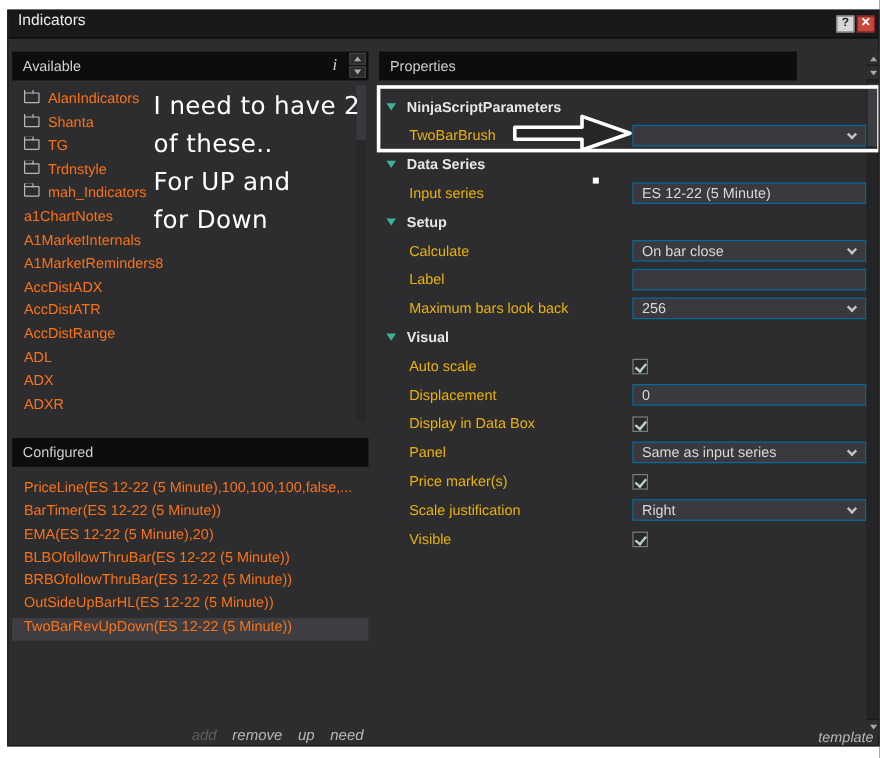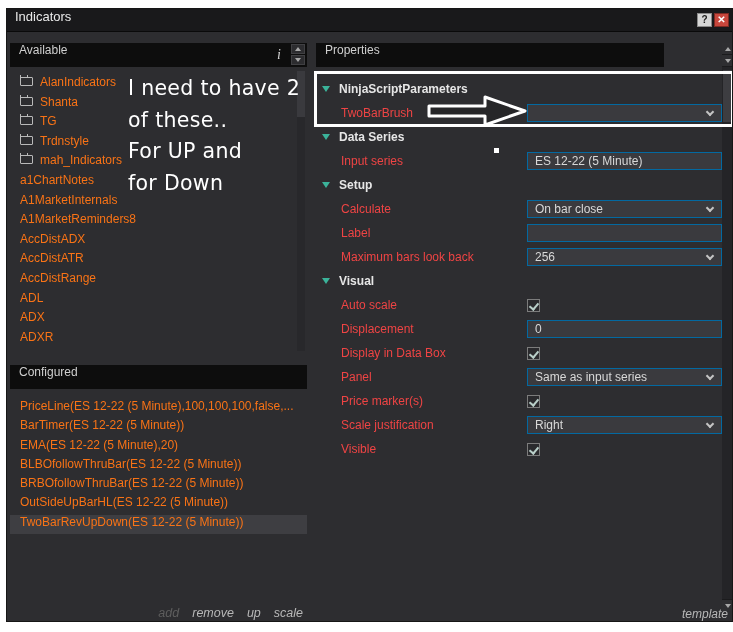--- a/index.html
+++ b/index.html
@@ -13,21 +13,21 @@
   .titlebar { position:absolute; left:0; top:0; right:0; height:23px; background:#19191b;
               border-bottom:1px solid #0a0a0a; display:flex; align-items:flex-start; padding:0 8px; }
   .title { color:#eaeaea; font-size:13px; }
   .tb-btn { position:absolute; top:4px; width:15px; height:14px; font-size:10px; line-height:12px;
             display:flex; align-items:center; justify-content:center; cursor:default; }
   .tb-help { right:20px; background:#d6d6d6; color:#1c1c1c; border:1px solid #8b8b8b; font-weight:bold; }
   .tb-close { right:3px; background:#c8463c; color:#ffffff; border:1px solid #7e2a23; font-weight:bold; }
 
   
   .panel-header { position:absolute; height:24px; background:#0d0d0d; color:#cfcfcf; font-size:12px;
-                  display:flex; padding:0 9px; }
+                  display:flex; align-items:center; padding:0 9px; }
   .available-header  { left:3px;   top:34px; width:297px; }
   .configured-header { left:3px;   top:356px; width:297px; }
   .props-header      { left:309px; top:34px; width:348px; }
 
   .info-icon { position:absolute; right:26px; top:4px; font-family:"Liberation Serif", serif;
                font-style:italic; font-size:14px; color:#d2d2d2; }
   .spinner { position:absolute; right:2px; top:1px; display:flex; flex-direction:column; gap:1px; }
   .spin-btn { width:14px; height:10px; background:#2c2c2f; border:1px solid #404043;
               display:flex; align-items:center; justify-content:center; }
   .tri-up   { width:0; height:0; border-left:3px solid transparent; border-right:3px solid transparent; border-bottom:4px solid #a8a8a8; }
@@ -53,21 +53,21 @@
   .action { display:inline-block; margin-left:13px; }
   .action.disabled { color:#5d5d5d; }
 
   
   .props-content { position:absolute; left:309px; top:58px; width:406px; padding-top:10px; }
   .group-header { height:24px; display:flex; align-items:center; padding-left:6px; }
   .tri { width:0; height:0; border-left:4px solid transparent; border-right:4px solid transparent;
          border-top:6px solid #3bb39a; margin-right:9px; }
   .group-label { font-weight:bold; font-size:12px; color:#e6e6e6; }
   .prop-row { height:24px; display:flex; align-items:center; padding-left:25px; }
-  .prop-label { width:186px; color:#ef4444; font-size:12px; flex:none; }
+  .prop-label { width:186px; color:#eab308; font-size:12px; flex:none; }
   .field { width:195px; height:18px; background:#3a3a3e; border:1px solid #0369a1;
            display:flex; align-items:center; padding:0 7px; position:relative; }
   .field-value { color:#d8d8d8; font-size:12px; white-space:nowrap; overflow:hidden; padding-right:10px; }
   .chev { position:absolute; right:8px; top:4px; width:6px; height:6px;
           border-right:2px solid #c4c4c4; border-bottom:2px solid #c4c4c4; transform:rotate(45deg); }
   .checkbox { width:13px; height:13px; background:#2a2a2d; border:1px solid #7c7c7c; position:relative; }
   .checkbox.checked::after { content:""; position:absolute; left:3px; top:1px; width:4px; height:7px;
           border-right:2px solid #b9cfc9; border-bottom:2px solid #b9cfc9; transform:rotate(40deg); }
 
   .template-label { position:absolute; right:4px; top:598px; font-style:italic;
@@ -191,21 +191,21 @@
         <div class="item-label">BRBOfollowThruBar(ES 12-22 (5 Minute))</div>
       </div>
       <div class="list-item">
         <div class="item-label">OutSideUpBarHL(ES 12-22 (5 Minute))</div>
       </div>
       <div class="list-item selected">
         <div class="item-label">TwoBarRevUpDown(ES 12-22 (5 Minute))</div>
       </div>
     </div>
 
-  <div class="list-actions"><div class="action disabled">add</div><div class="action">remove</div><div class="action">up</div><div class="action">scale</div></div>
+  <div class="list-actions"><div class="action disabled">add</div><div class="action">remove</div><div class="action">up</div><div class="action">need</div></div>
 
   <div class="panel-header props-header">
     <span>Properties</span>
   </div>
 
   <div class="props-content">
       <div class="group-header">
         <div class="tri"></div>
         <div class="group-label">NinjaScriptParameters</div>
       </div>

